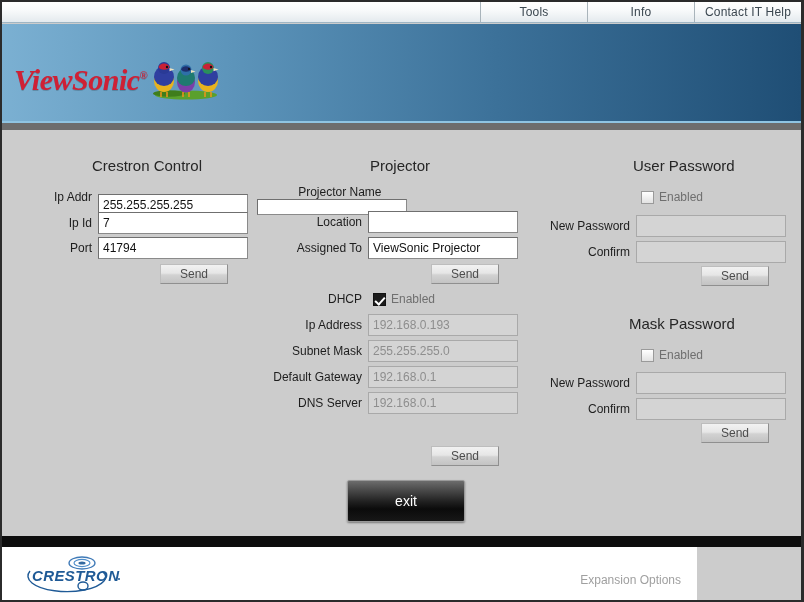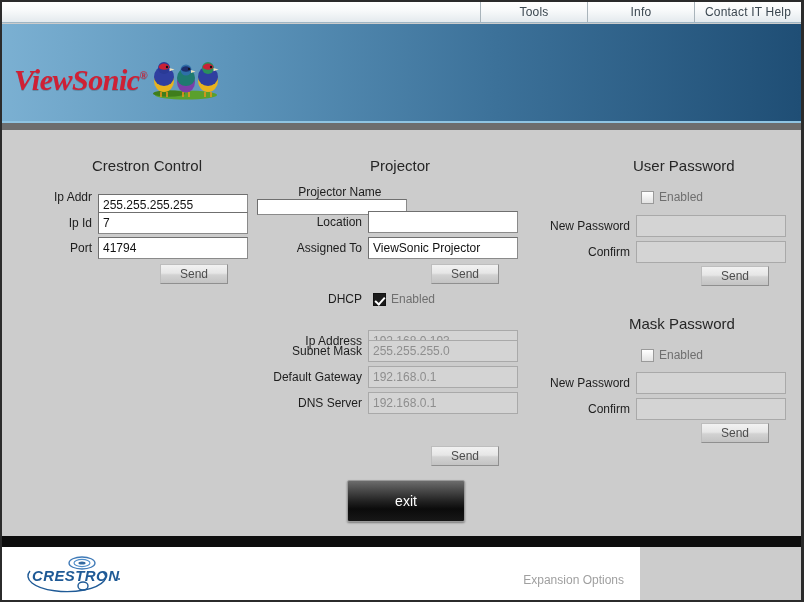--- a/index.html
+++ b/index.html
@@ -237,21 +237,21 @@
     left: 0;
     top: 534px;
     width: 799px;
     height: 11px;
     background: #0d0d0d;
   }
   .footer {
     position: absolute;
     left: 0;
     top: 545px;
-    width: 638px;
+    width: 695px;
     height: 53px;
     background: #ffffff;
   }
   .crestron-logo {
     position: absolute;
     left: 18px;
     top: 8px;
     width: 112px;
     height: 40px;
   }
@@ -349,21 +349,21 @@
       <input class="finput" style="width: 150px;" type="text" value="ViewSonic Projector">
     </div>
     <button class="btn-send" style="left:429px; top:134px;">Send</button>
 
     <div class="chk-row" style="left:255px; top:162px;">
       <div class="chk-label-left" style="width:105px;">DHCP</div>
       <div class="chk-box checked"></div>
       <div class="chk-text">Enabled</div>
     </div>
 
-    <div class="frow" style="left:255px; top:200px;justify-content:space-between;">
+    <div class="frow" style="left:255px; top:184px;justify-content:space-between;">
       <div class="flabel" style="width:105px;">Ip Address</div>
       <input class="finput disabled" style="width: 150px;" type="text" disabled="" value="192.168.0.193">
     </div>
     <div class="frow" style="left:255px; top:210px;">
       <div class="flabel" style="width:105px;">Subnet Mask</div>
       <input class="finput disabled" style="width: 150px;" type="text" disabled="" value="255.255.255.0">
     </div>
     <div class="frow" style="left:255px; top:236px;">
       <div class="flabel" style="width:105px;">Default Gateway</div>
       <input class="finput disabled" style="width: 150px;" type="text" disabled="" value="192.168.0.1">

